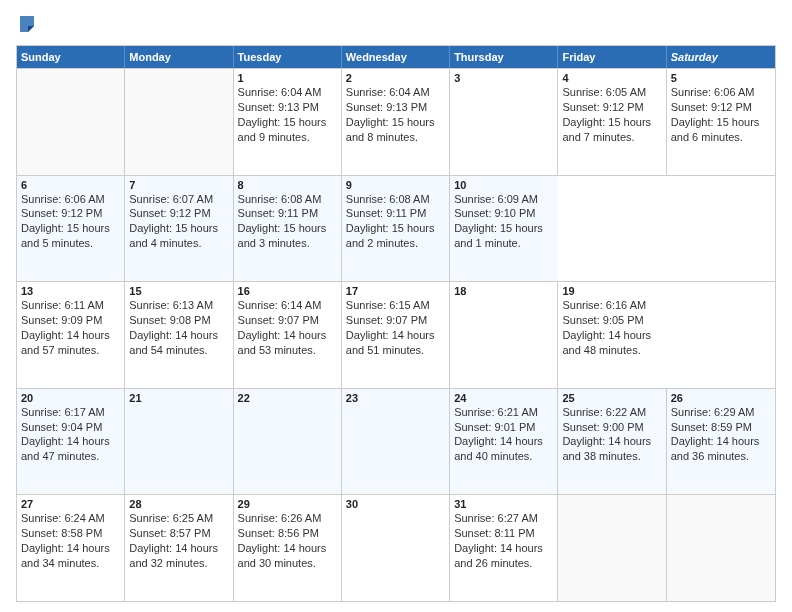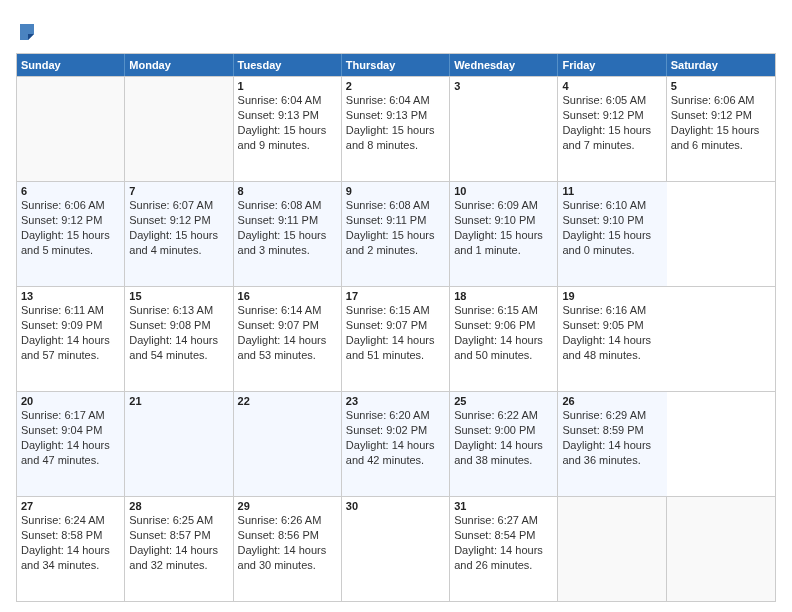--- a/index.html
+++ b/index.html
@@ -7,21 +7,21 @@
       width: 792px;
       height: 612px;
       background: #fff;
       font-family: Arial, sans-serif;
       font-size: 11px;
       overflow: hidden;
     }
     .page {
       width: 792px;
       height: 612px;
-      padding: 20px 16px 10px 16px;
+      padding: 12px 16px 10px 16px;
       display: flex;
       flex-direction: column;
     }
     .header {
       display: flex;
       justify-content: space-between;
       align-items: flex-start;
       margin-bottom: 8px;
     }
     .logo {
@@ -63,21 +63,21 @@
       background: #2a6db5;
     }
     .cal-header-cell {
       color: #fff;
       font-weight: bold;
       font-size: 11px;
       padding: 5px 4px;
       text-align: left;
       border-right: 1px solid #5590c8;
     }
-    .cal-header-cell:last-child { border-right: none; }
+    .cal-header-cell:last-child { border-right: none; font-style: italic; }
     .cal-body {
       display: flex;
       flex-direction: column;
       flex: 1;
     }
     .cal-row {
       display: grid;
       grid-template-columns: repeat(7, 1fr);
       flex: 1;
       border-top: 1px solid #ccc;
@@ -133,22 +133,22 @@
       <div class="main-title"></div>
       <div class="subtitle"></div>
     </div>
   </div>
 
   <div class="calendar">
     <div class="cal-header-row" id="cal-header">
         <div class="cal-header-cell">Sunday</div>
         <div class="cal-header-cell">Monday</div>
         <div class="cal-header-cell">Tuesday</div>
+        <div class="cal-header-cell">Wednesday</div>
         <div class="cal-header-cell">Thursday</div>
-        <div class="cal-header-cell">Wednesday</div>
         <div class="cal-header-cell">Friday</div>
         <div class="cal-header-cell">Saturday</div>
       </div>
     <div class="cal-body" id="cal-body">
         <div class="cal-row">
           <div class="cal-cell empty"></div>
           <div class="cal-cell empty"></div>
           <div class="cal-cell">
             <div class="day-num">1</div>
             <div class="day-detail">Sunrise: 6:04 AM
@@ -210,27 +210,20 @@
 Daylight: 15 hours
 and 2 minutes.</div>
           </div>
           <div class="cal-cell">
             <div class="day-num">10</div>
             <div class="day-detail">Sunrise: 6:09 AM
 Sunset: 9:10 PM
 Daylight: 15 hours
 and 1 minute.</div>
           </div>
-          <div class="cal-cell">
-            <div class="day-num">11</div>
-            <div class="day-detail">Sunrise: 6:10 AM
-Sunset: 9:10 PM
-Daylight: 15 hours
-and 0 minutes.</div>
-          </div>
         </div>
         <div class="cal-row">
           <div class="cal-cell">
             <div class="day-num">13</div>
             <div class="day-detail">Sunrise: 6:11 AM
 Sunset: 9:09 PM
 Daylight: 14 hours
 and 57 minutes.</div>
           </div>
           <div class="cal-cell">
@@ -249,24 +242,20 @@
           </div>
           <div class="cal-cell">
             <div class="day-num">17</div>
             <div class="day-detail">Sunrise: 6:15 AM
 Sunset: 9:07 PM
 Daylight: 14 hours
 and 51 minutes.</div>
           </div>
           <div class="cal-cell">
             <div class="day-num">18</div>
-            <div class="day-detail">Sunrise: 6:15 AM
-Sunset: 9:06 PM
-Daylight: 14 hours
-and 50 minutes.</div>
           </div>
           <div class="cal-cell">
             <div class="day-num">19</div>
             <div class="day-detail">Sunrise: 6:16 AM
 Sunset: 9:05 PM
 Daylight: 14 hours
 and 48 minutes.</div>
           </div>
         </div>
         <div class="cal-row">
@@ -278,24 +267,27 @@
 and 47 minutes.</div>
           </div>
           <div class="cal-cell">
             <div class="day-num">21</div>
           </div>
           <div class="cal-cell">
             <div class="day-num">22</div>
           </div>
           <div class="cal-cell">
             <div class="day-num">23</div>
-            <div class="day-detail">Sunrise: 6:20 AM
-Sunset: 9:02 PM
-Daylight: 14 hours
-and 42 minutes.</div>
+          </div>
+          <div class="cal-cell">
+            <div class="day-num">24</div>
+            <div class="day-detail">Sunrise: 6:21 AM
+Sunset: 9:01 PM
+Daylight: 14 hours
+and 40 minutes.</div>
           </div>
           <div class="cal-cell">
             <div class="day-num">25</div>
             <div class="day-detail">Sunrise: 6:22 AM
 Sunset: 9:00 PM
 Daylight: 14 hours
 and 38 minutes.</div>
           </div>
           <div class="cal-cell">
             <div class="day-num">26</div>
@@ -326,21 +318,21 @@
 Sunset: 8:56 PM
 Daylight: 14 hours
 and 30 minutes.</div>
           </div>
           <div class="cal-cell">
             <div class="day-num">30</div>
           </div>
           <div class="cal-cell">
             <div class="day-num">31</div>
             <div class="day-detail">Sunrise: 6:27 AM
-Sunset: 8:54 PM
+Sunset: 8:11 PM
 Daylight: 14 hours
 and 26 minutes.</div>
           </div>
           <div class="cal-cell empty"></div>
           <div class="cal-cell empty"></div>
         </div>
       </div>
   </div>
 </div>
 

